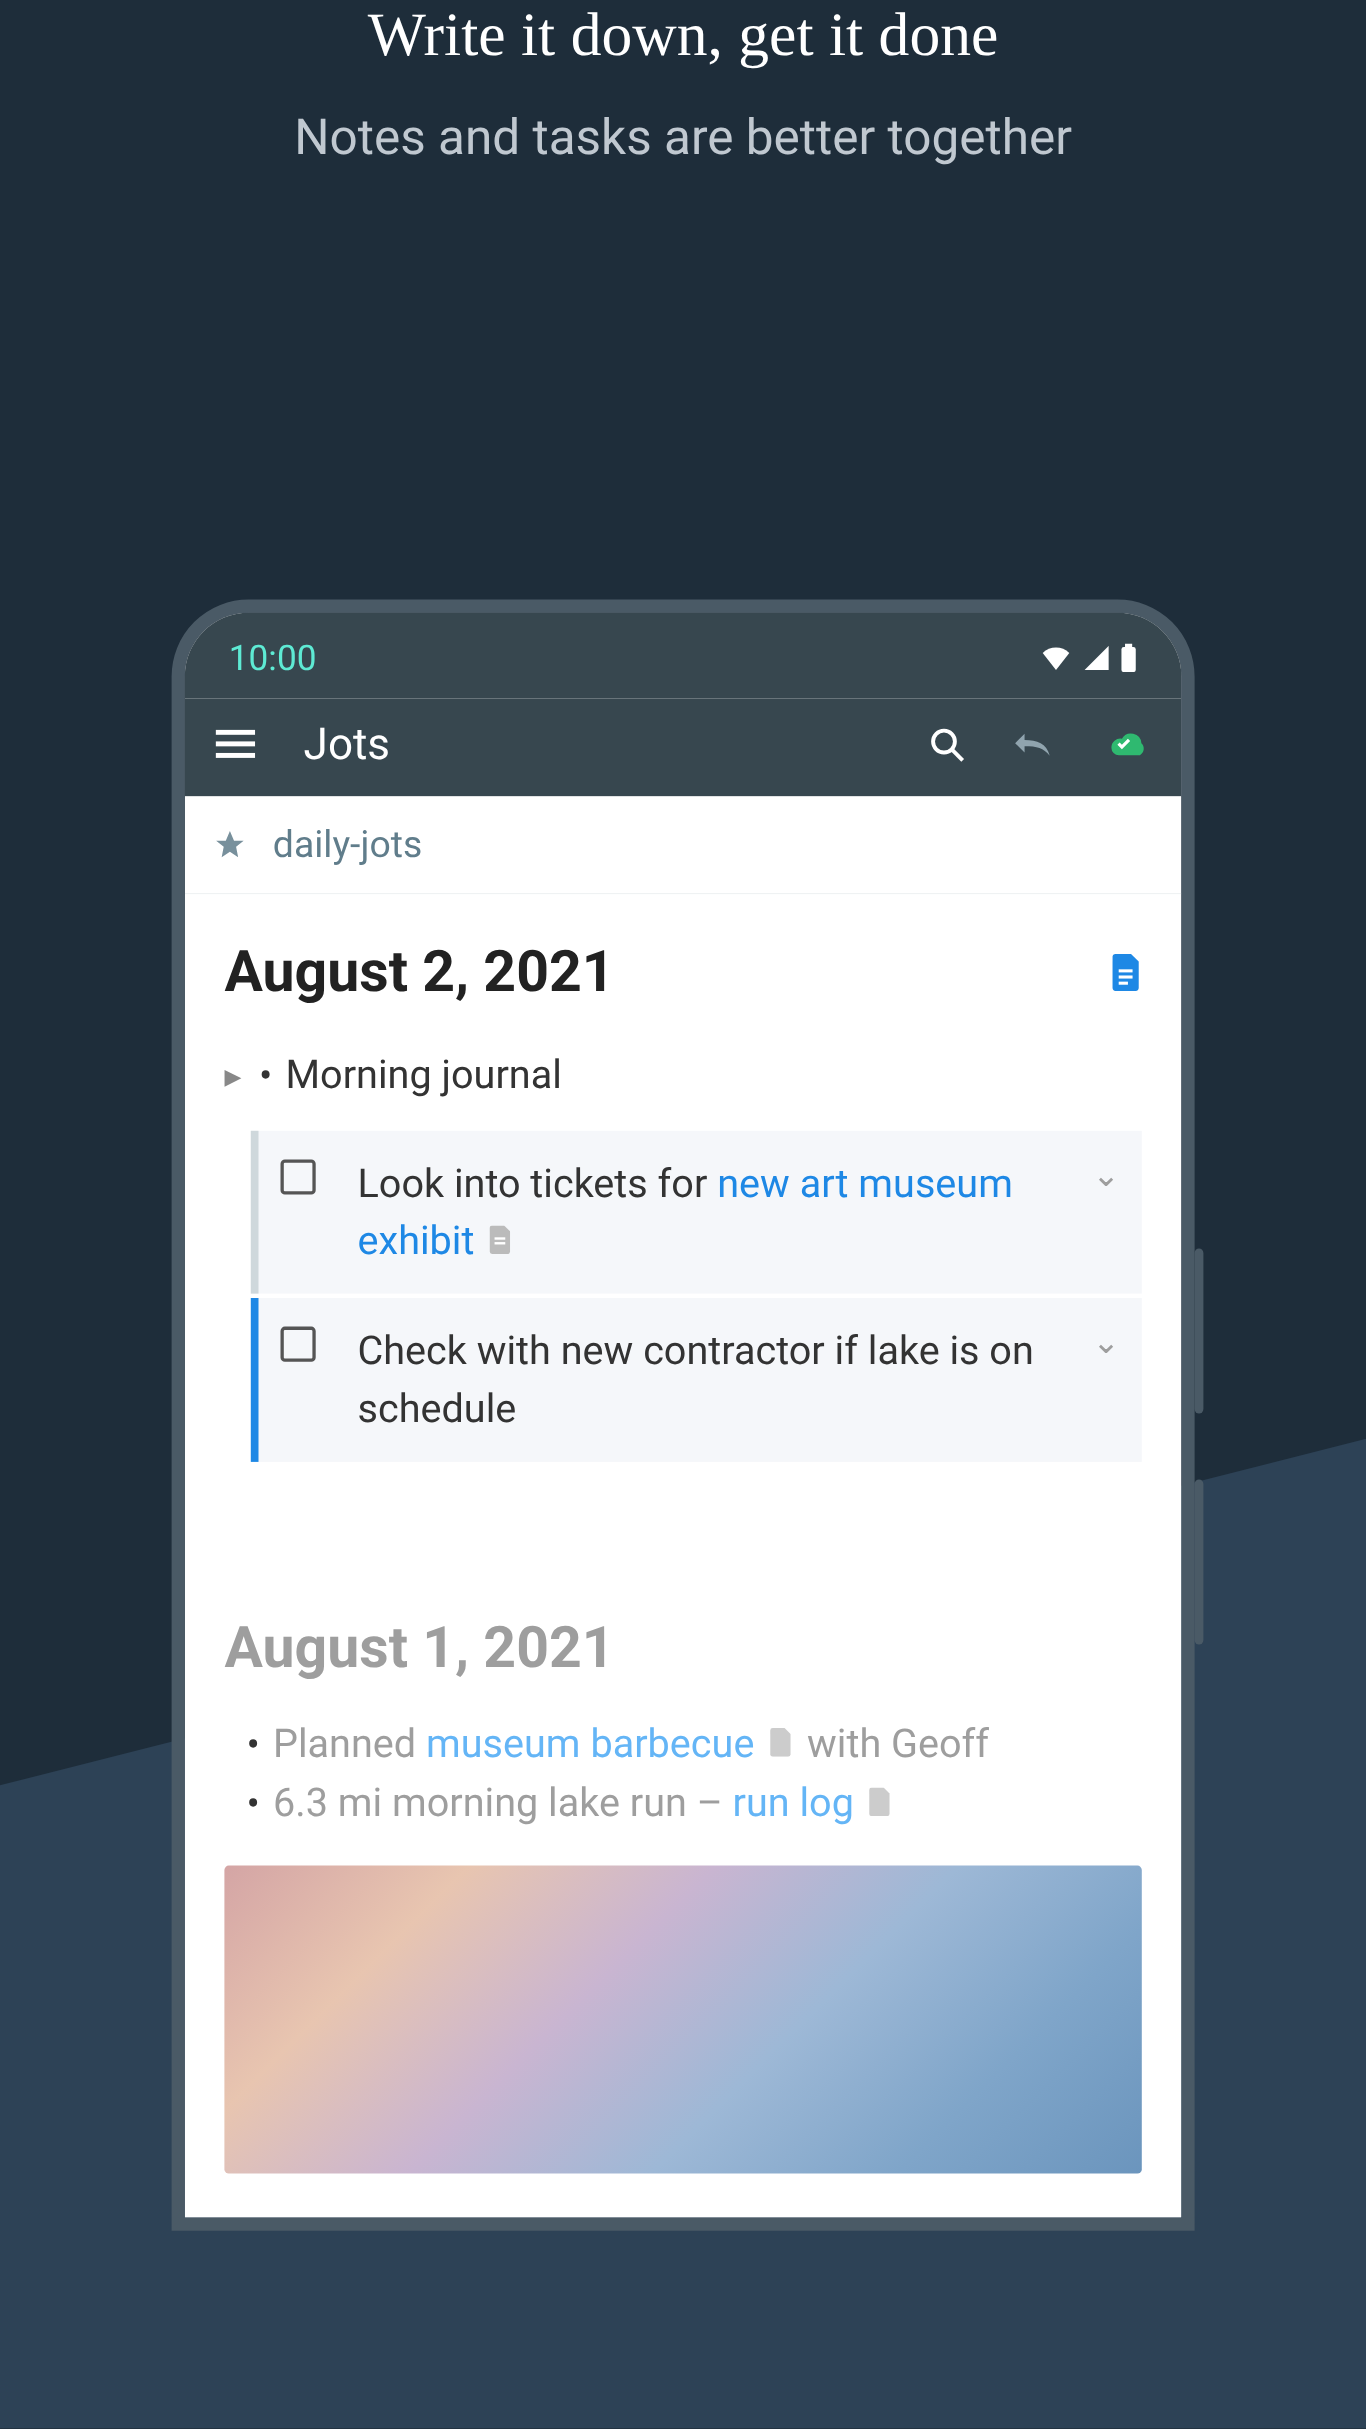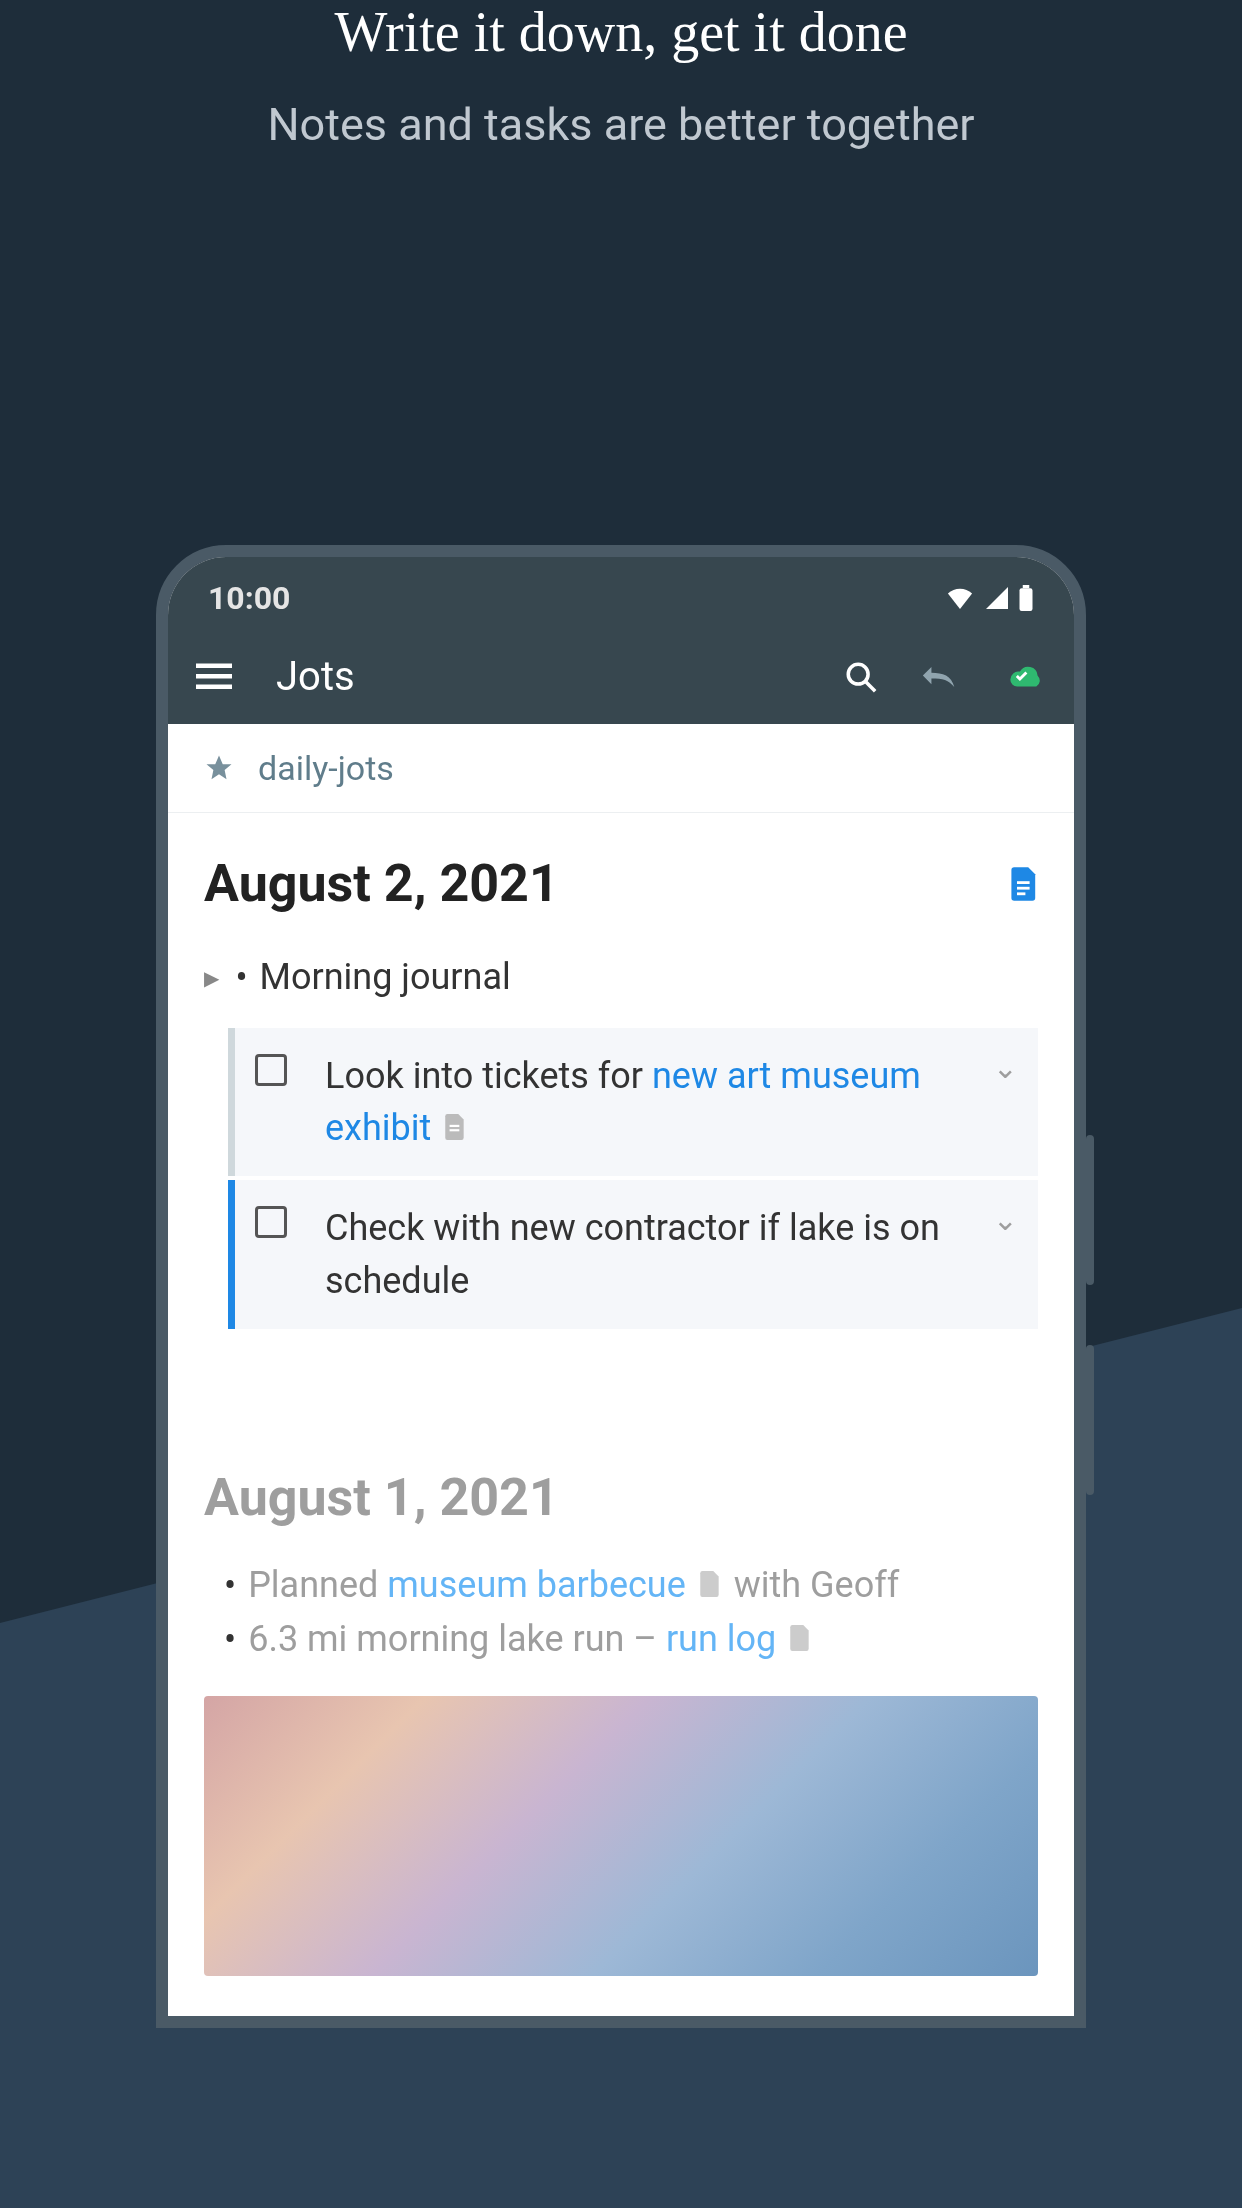--- a/index.html
+++ b/index.html
@@ -44,43 +44,43 @@
   border-radius:70px 70px 0 0;
   overflow:hidden;
 }
 .phone-inner{
   background:#fff;
   border-radius:54px 54px 0 0;
   overflow:hidden;
 }
 .statusbar{
   background:#37474f;
-  color:#e5e5e5;
+  color:#5eead4;
   display:flex;
   justify-content:space-between;
   align-items:center;
   padding:22px 40px 18px;
   font-size:32px;
-  font-weight:700;
+  font-weight:400;
 }
 .status-icons{ display:flex; gap:10px; align-items:center;}
 .appbar{
   background:#37474f;
   color:#fff;
   display:flex;
   align-items:center;
   padding:18px 28px 24px;
   gap:44px;
 }
 .appbar .title{ font-size:40px; flex:1;}
 .appbar .actions{ display:flex; gap:42px; align-items:center;}
 .icon{ display:inline-flex; }
 .breadcrumb{
   background:#fff;
-  padding:24px 36px;
+  padding:24px 26px;
   display:flex;
   align-items:center;
   gap:24px;
   border-bottom:1px solid #eceff1;
   color:#607d8b;
   font-size:34px;
 }
 .content{ background:#fff; padding:0 36px 40px;}
 .section-date{
   font-size:52px;

